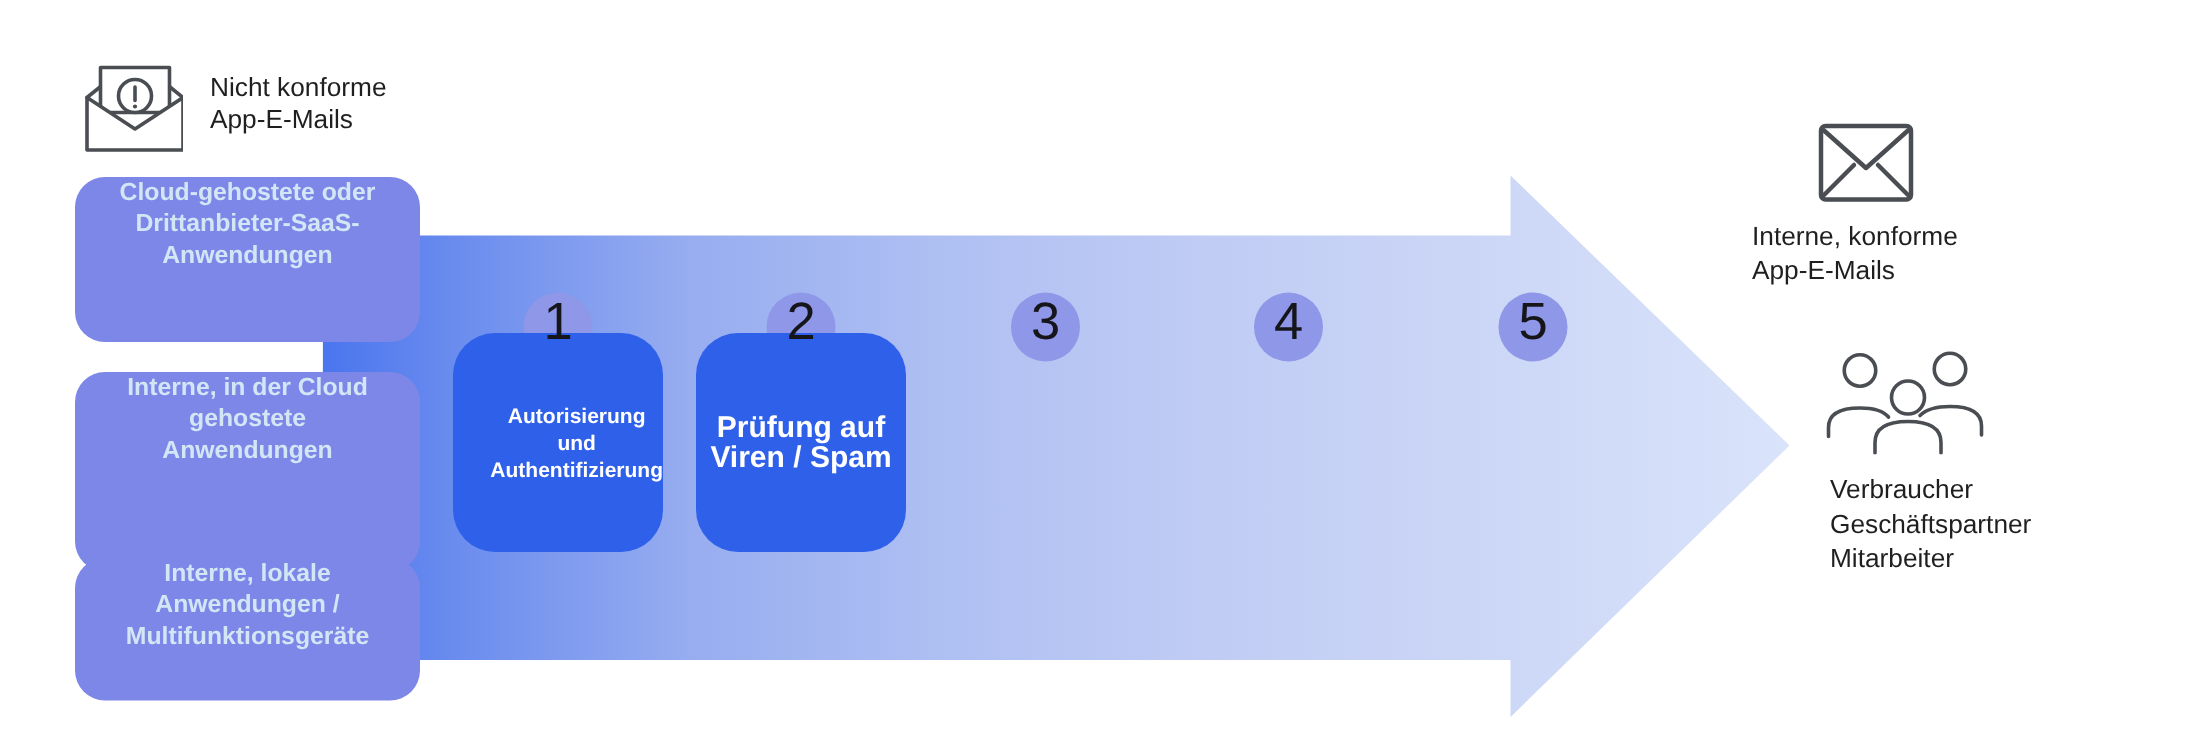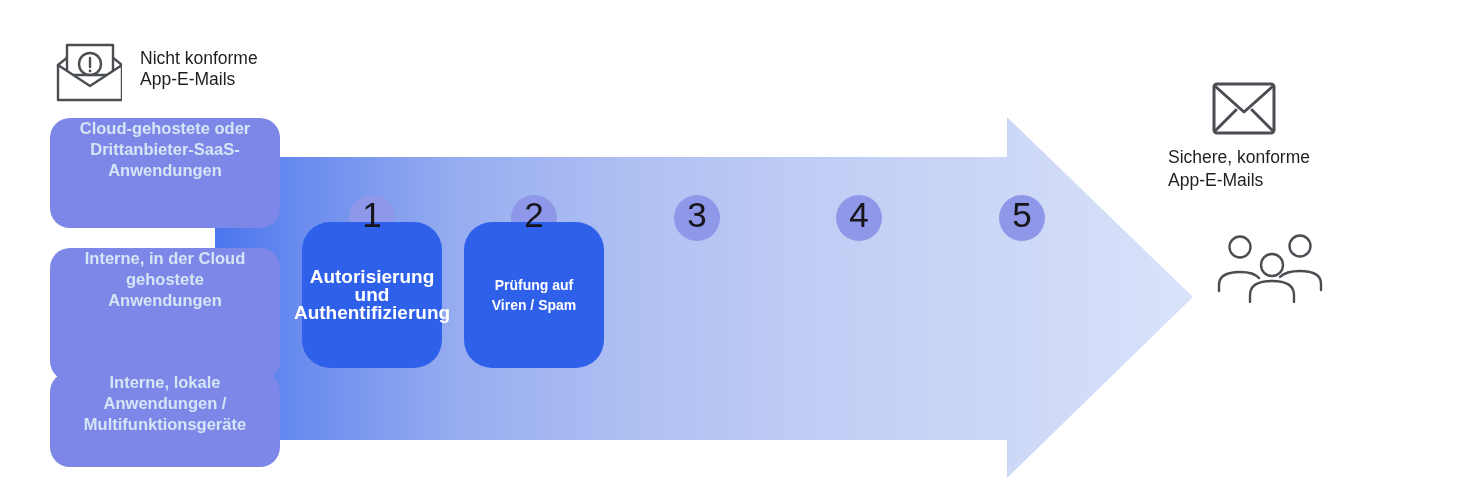--- a/index.html
+++ b/index.html
@@ -41,23 +41,23 @@
   
   .step{top:195px;width:140px;height:173px;z-index:4;}
   .step-circle{
     position:absolute;top:0;left:47px;width:46px;height:46px;
     border-radius:50%;background:var(--step-circle);
   }
   .step-box{
     position:absolute;top:27px;left:0;width:140px;height:146px;
     background:var(--step-box);border-radius:28px;
     display:flex;align-items:center;justify-content:center;text-align:center;
-    color:var(--step-box-text);font-weight:bold;font-size:14px;line-height:20px;
+    color:var(--step-box-text);font-weight:bold;font-size:20px;line-height:20px;
   }
-  .step-box.small{font-size:19px;line-height:18px;}
+  .step-box.small{font-size:14px;line-height:18px;justify-content:flex-end;}
   .step-number{
     position:absolute;top:-3px;left:47px;width:46px;height:46px;
     line-height:46px;text-align:center;font-size:35px;
     color:var(--step-number);z-index:5;
   }
   #step-0{left:302px;} #step-1{left:464px;} #step-2{left:627px;}
   #step-3{left:789px;} #step-4{left:952px;}
 
   
   .output-email-label{
@@ -138,27 +138,30 @@
     <div class="step-number">5</div>
   </div>
 
   <div class="abs" style="left:1212px;top:82px;width:64px;height:53px;">
     <svg width="64" height="53" viewBox="0 0 64 53">
       <rect class="fl" x="2" y="2" width="60" height="49" rx="3" style="stroke-width:3"></rect>
       <path class="ln" style="stroke-width:3" d="M4,5 L32,30 L60,5"></path>
       <path class="ln" style="stroke-width:3" d="M4,48 L24,28 M60,48 L40,28"></path>
     </svg>
   </div>
-  <div class="abs pre output-email-label">Sichere, konforme
+  <div class="abs pre output-email-label">Interne, konforme
 App-E-Mails</div>
 
   <div class="abs" style="left:1216px;top:231px;width:112px;height:72px;">
     <svg width="112" height="72" viewBox="0 0 112 72">
       <path class="ln" d="M3,60 L3,54 Q3,41 24,41 Q38,41 43,47"></path>
       <path class="ln" d="M64,46 Q70,40 84,40 Q105,40 105,53 L105,59"></path>
       <circle class="fl" cx="24" cy="16" r="10.5"></circle>
       <circle class="fl" cx="84" cy="15" r="10.5"></circle>
       <circle class="fl" cx="56" cy="34" r="11"></circle>
       <path class="fl" d="M34,71 L34,64 Q34,50 56,50 Q78,50 78,64 L78,71"></path>
     </svg>
   </div>
+  <div class="abs pre output-recipients-label">Verbraucher
+Geschäftspartner
+Mitarbeiter</div>
 
 </div>
 
 </body></html>

